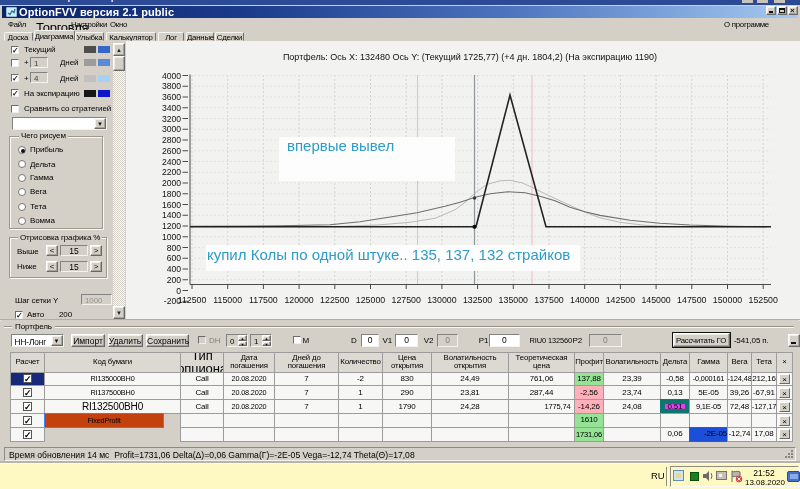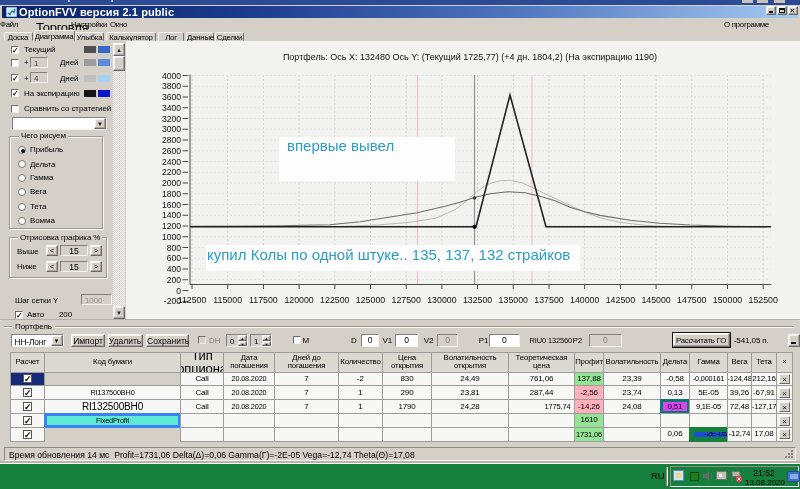--- a/index.html
+++ b/index.html
@@ -35,21 +35,21 @@
     <div class="abs" style="left:2px;bottom:1px;width:4px;height:2px;background:#111;"></div>
   </div>
 <div class="abs raised" style="left:777px;top:6px;width:10px;height:9px;">
     <div class="abs" style="left:1px;top:1px;width:6px;height:5px;border:1px solid #111;border-top-width:2px;"></div>
   </div>
 <div class="abs raised" style="left:788px;top:6px;width:10px;height:9px;">
     <div class="abs" style="left:1px;top:-1px;font-size:8px;font-weight:bold;color:#111;">×</div>
   </div>
 
 <div class="abs" style="left:2px;top:18px;width:796px;height:13px;background:#d4d0c8;"></div>
-<div class="abs" style="left:0;top:19.5px;font-size:7.8px;letter-spacing:-0.25px;">Файл</div>
+<div class="abs" style="left:8px;top:19.5px;font-size:7.8px;letter-spacing:-0.25px;">Файл</div>
 <div class="abs" style="left:36px;top:19.5px;font-size:13px;letter-spacing:-0.25px;">Торговля</div>
 <div class="abs" style="left:71px;top:19.5px;font-size:7.8px;letter-spacing:-0.25px;">Настройки</div>
 <div class="abs" style="left:110px;top:19.5px;font-size:7.8px;letter-spacing:-0.25px;">Окно</div>
 <div class="abs" style="left:724px;top:19.5px;font-size:7.8px;letter-spacing:-0.25px;">О программе</div>
 
 <div class="abs" style="left:2px;top:30px;width:796px;height:11px;background:#d4d0c8;"></div>
 <div class="abs" id="tabs" style="left:0;top:0;width:800px;height:41px;font-size:7.8px;letter-spacing:-0.2px;">
   <div class="abs" style="left:3.5px;top:31.5px;width:29px;height:9.5px;background:#d4d0c8;border:1px solid;border-color:#f6f4ee #707070 #d4d0c8 #f6f4ee;border-radius:2px 2px 0 0;text-align:center;line-height:9px;">Доска</div>
   <div class="abs" style="left:33.5px;top:29.5px;width:41px;height:11.5px;background:#d4d0c8;border:1px solid;border-color:#f6f4ee #707070 #d4d0c8 #f6f4ee;border-radius:2px 2px 0 0;text-align:center;line-height:11px;z-index:3;">Диаграмма</div>
   <div class="abs" style="left:75px;top:31.5px;width:29px;height:9.5px;background:#d4d0c8;border:1px solid;border-color:#f6f4ee #707070 #d4d0c8 #f6f4ee;border-radius:2px 2px 0 0;text-align:center;line-height:9px;">Улыбка</div>
@@ -343,20 +343,21 @@
     <div style="position:absolute;left:564px;top:0px;width:30px;height:21px;border:1px solid #9c9c9c;background:#dcd9d2;text-align:center;letter-spacing:-0.15px;font-size:7.8px;display:flex;align-items:center;justify-content:center;line-height:1.02;overflow:hidden;">Профит</div>
     <div style="position:absolute;left:593px;top:0px;width:58px;height:21px;border:1px solid #9c9c9c;background:#dcd9d2;text-align:center;letter-spacing:-0.15px;font-size:7.8px;display:flex;align-items:center;justify-content:center;line-height:1.02;overflow:hidden;">Волатильность</div>
     <div style="position:absolute;left:650px;top:0px;width:30px;height:21px;border:1px solid #9c9c9c;background:#dcd9d2;text-align:center;letter-spacing:-0.15px;font-size:7.8px;display:flex;align-items:center;justify-content:center;line-height:1.02;overflow:hidden;">Дельта</div>
     <div style="position:absolute;left:679px;top:0px;width:39px;height:21px;border:1px solid #9c9c9c;background:#dcd9d2;text-align:center;letter-spacing:-0.15px;font-size:7.8px;display:flex;align-items:center;justify-content:center;line-height:1.02;overflow:hidden;">Гамма</div>
     <div style="position:absolute;left:717px;top:0px;width:25px;height:21px;border:1px solid #9c9c9c;background:#dcd9d2;text-align:center;letter-spacing:-0.15px;font-size:7.8px;display:flex;align-items:center;justify-content:center;line-height:1.02;overflow:hidden;">Вега</div>
     <div style="position:absolute;left:741px;top:0px;width:26px;height:21px;border:1px solid #9c9c9c;background:#dcd9d2;text-align:center;letter-spacing:-0.15px;font-size:7.8px;display:flex;align-items:center;justify-content:center;line-height:1.02;overflow:hidden;">Тета</div>
     <div style="position:absolute;left:766px;top:0px;width:17px;height:21px;border:1px solid #9c9c9c;background:#dcd9d2;text-align:center;letter-spacing:-0.15px;font-size:7.8px;display:flex;align-items:center;justify-content:center;line-height:1.02;overflow:hidden;">×</div>
     <div style="position:absolute;left:0px;top:20px;width:35px;height:14.86px;border:1px solid #9c9c9c;background:#172a7a;text-align:center;letter-spacing:-0.15px;font-size:9px;display:flex;align-items:center;justify-content:center;line-height:1.02;overflow:hidden;">
       <span style="display:inline-block;width:9px;height:9px;background:#fff;border:1px solid #555;font-size:9px;line-height:8px;color:#000;font-weight:bold;">✓</span>
     </div>
+    <div style="position:absolute;left:34px;top:20px;width:137px;height:14.86px;border:1px solid #9c9c9c;background:#f7f7f5;text-align:center;letter-spacing:-0.15px;font-size:7.3px;display:flex;align-items:center;justify-content:center;line-height:1.02;overflow:hidden;">RI135000BH0</div>
     <div style="position:absolute;left:170px;top:20px;width:44px;height:14.86px;border:1px solid #9c9c9c;background:#f7f7f5;text-align:center;letter-spacing:-0.15px;font-size:8px;display:flex;align-items:center;justify-content:center;line-height:1.02;overflow:hidden;">Call</div>
     <div style="position:absolute;left:213px;top:20px;width:52px;height:14.86px;border:1px solid #9c9c9c;background:#f7f7f5;text-align:center;letter-spacing:-0.15px;font-size:7.3px;display:flex;align-items:center;justify-content:center;line-height:1.02;overflow:hidden;">20.08.2020</div>
     <div style="position:absolute;left:264px;top:20px;width:65px;height:14.86px;border:1px solid #9c9c9c;background:#f7f7f5;text-align:center;letter-spacing:-0.15px;font-size:8px;display:flex;align-items:center;justify-content:center;line-height:1.02;overflow:hidden;">7</div>
     <div style="position:absolute;left:328px;top:20px;width:45px;height:14.86px;border:1px solid #9c9c9c;background:#f7f7f5;text-align:center;letter-spacing:-0.15px;font-size:8px;display:flex;align-items:center;justify-content:center;line-height:1.02;overflow:hidden;">-2</div>
     <div style="position:absolute;left:372px;top:20px;width:50px;height:14.86px;border:1px solid #9c9c9c;background:#f7f7f5;text-align:center;letter-spacing:-0.15px;font-size:8px;display:flex;align-items:center;justify-content:center;line-height:1.02;overflow:hidden;">830</div>
     <div style="position:absolute;left:421px;top:20px;width:78px;height:14.86px;border:1px solid #9c9c9c;background:#f7f7f5;text-align:center;letter-spacing:-0.15px;font-size:8px;display:flex;align-items:center;justify-content:center;line-height:1.02;overflow:hidden;">24,49</div>
     <div style="position:absolute;left:498px;top:20px;width:67px;height:14.86px;border:1px solid #9c9c9c;background:#f7f7f5;text-align:center;letter-spacing:-0.15px;font-size:8px;display:flex;align-items:center;justify-content:center;line-height:1.02;overflow:hidden;">761,06</div>
     <div style="position:absolute;left:564px;top:20px;width:30px;height:14.86px;border:1px solid #9c9c9c;background:#95e495;text-align:center;letter-spacing:-0.15px;font-size:8px;display:flex;align-items:center;justify-content:center;line-height:1.02;overflow:hidden;">137,88</div>
     <div style="position:absolute;left:593px;top:20px;width:58px;height:14.86px;border:1px solid #9c9c9c;background:#f7f7f5;text-align:center;letter-spacing:-0.15px;font-size:8px;display:flex;align-items:center;justify-content:center;line-height:1.02;overflow:hidden;">23,39</div>
     <div style="position:absolute;left:650px;top:20px;width:30px;height:14.86px;border:1px solid #9c9c9c;background:#f7f7f5;text-align:center;letter-spacing:-0.15px;font-size:8px;display:flex;align-items:center;justify-content:center;line-height:1.02;overflow:hidden;">-0,58</div>
@@ -392,31 +393,31 @@
     <div style="position:absolute;left:34px;top:47.72px;width:137px;height:14.86px;border:1px solid #9c9c9c;background:#f7f7f5;text-align:center;letter-spacing:-0.15px;font-size:10px;display:flex;align-items:center;justify-content:center;line-height:1.02;overflow:hidden;">RI132500BH0</div>
     <div style="position:absolute;left:170px;top:47.72px;width:44px;height:14.86px;border:1px solid #9c9c9c;background:#f7f7f5;text-align:center;letter-spacing:-0.15px;font-size:8px;display:flex;align-items:center;justify-content:center;line-height:1.02;overflow:hidden;">Call</div>
     <div style="position:absolute;left:213px;top:47.72px;width:52px;height:14.86px;border:1px solid #9c9c9c;background:#f7f7f5;text-align:center;letter-spacing:-0.15px;font-size:7.3px;display:flex;align-items:center;justify-content:center;line-height:1.02;overflow:hidden;">20.08.2020</div>
     <div style="position:absolute;left:264px;top:47.72px;width:65px;height:14.86px;border:1px solid #9c9c9c;background:#f7f7f5;text-align:center;letter-spacing:-0.15px;font-size:8px;display:flex;align-items:center;justify-content:center;line-height:1.02;overflow:hidden;">7</div>
     <div style="position:absolute;left:328px;top:47.72px;width:45px;height:14.86px;border:1px solid #9c9c9c;background:#f7f7f5;text-align:center;letter-spacing:-0.15px;font-size:8px;display:flex;align-items:center;justify-content:center;line-height:1.02;overflow:hidden;">1</div>
     <div style="position:absolute;left:372px;top:47.72px;width:50px;height:14.86px;border:1px solid #9c9c9c;background:#f7f7f5;text-align:center;letter-spacing:-0.15px;font-size:8px;display:flex;align-items:center;justify-content:center;line-height:1.02;overflow:hidden;">1790</div>
     <div style="position:absolute;left:421px;top:47.72px;width:78px;height:14.86px;border:1px solid #9c9c9c;background:#f7f7f5;text-align:center;letter-spacing:-0.15px;font-size:8px;display:flex;align-items:center;justify-content:center;line-height:1.02;overflow:hidden;">24,28</div>
     <div style="position:absolute;left:498px;top:47.72px;width:67px;height:14.86px;border:1px solid #9c9c9c;background:#f7f7f5;text-align:center;letter-spacing:-0.15px;font-size:7.5px;display:flex;align-items:center;justify-content:center;line-height:1.02;overflow:hidden;padding-left:32px;">1775,74</div>
     <div style="position:absolute;left:564px;top:47.72px;width:30px;height:14.86px;border:1px solid #9c9c9c;background:#ffb0ba;text-align:center;letter-spacing:-0.15px;font-size:8px;display:flex;align-items:center;justify-content:center;line-height:1.02;overflow:hidden;">-14,26</div>
     <div style="position:absolute;left:593px;top:47.72px;width:58px;height:14.86px;border:1px solid #9c9c9c;background:#f7f7f5;text-align:center;letter-spacing:-0.15px;font-size:8px;display:flex;align-items:center;justify-content:center;line-height:1.02;overflow:hidden;">24,08</div>
-    <div style="position:absolute;left:650px;top:47.72px;width:30px;height:14.86px;border:3px solid #0f766e;background:#d946ef;text-align:center;letter-spacing:-0.15px;font-size:8px;display:flex;align-items:center;justify-content:center;line-height:1.02;overflow:hidden;">0,51</div>
+    <div style="position:absolute;left:650px;top:47.72px;width:30px;height:14.86px;border:5px solid #0f766e;background:#d946ef;text-align:center;letter-spacing:-0.15px;font-size:8px;display:flex;align-items:center;justify-content:center;line-height:1.02;overflow:hidden;">0,51</div>
     <div style="position:absolute;left:679px;top:47.72px;width:39px;height:14.86px;border:1px solid #9c9c9c;background:#f7f7f5;text-align:center;letter-spacing:-0.15px;font-size:7.5px;display:flex;align-items:center;justify-content:center;line-height:1.02;overflow:hidden;">9,1E-05</div>
     <div style="position:absolute;left:717px;top:47.72px;width:25px;height:14.86px;border:1px solid #9c9c9c;background:#f7f7f5;text-align:center;letter-spacing:-0.15px;font-size:8px;display:flex;align-items:center;justify-content:center;line-height:1.02;overflow:hidden;">72,48</div>
     <div style="position:absolute;left:741px;top:47.72px;width:26px;height:14.86px;border:1px solid #9c9c9c;background:#f7f7f5;text-align:center;letter-spacing:-0.15px;font-size:7.5px;display:flex;align-items:center;justify-content:center;line-height:1.02;overflow:hidden;">-127,17</div>
     <div style="position:absolute;left:766px;top:47.72px;width:17px;height:14.86px;border:1px solid #9c9c9c;background:#f7f7f5;text-align:center;letter-spacing:-0.15px;font-size:9px;display:flex;align-items:center;justify-content:center;line-height:1.02;overflow:hidden;">
       <span style="display:inline-block;width:11px;height:10px;background:#d4d0c8;border:1px solid;border-color:#fff #6a6a6a #6a6a6a #fff;font-size:8px;line-height:9px;">×</span>
     </div>
     <div style="position:absolute;left:0px;top:61.58px;width:35px;height:14.86px;border:1px solid #9c9c9c;background:#f7f7f5;text-align:center;letter-spacing:-0.15px;font-size:9px;display:flex;align-items:center;justify-content:center;line-height:1.02;overflow:hidden;">
       <span style="display:inline-block;width:9px;height:9px;background:#fff;border:1px solid #555;font-size:9px;line-height:8px;color:#000;font-weight:bold;">✓</span>
     </div>
-    <div style="position:absolute;left:34px;top:61.58px;width:137px;height:14.86px;border:3px solid #3b82f6;background:#5eead4;text-align:center;letter-spacing:-0.15px;font-size:7.3px;display:flex;align-items:center;justify-content:center;line-height:1.02;overflow:hidden;">FixedProfit</div>
+    <div style="position:absolute;left:34px;top:61.58px;width:120px;height:14.86px;border:1px solid #3b82f6;background:#c2410c;text-align:center;letter-spacing:-0.15px;font-size:7.3px;display:flex;align-items:center;justify-content:center;line-height:1.02;overflow:hidden;">FixedProfit</div>
     <div style="position:absolute;left:170px;top:61.58px;width:44px;height:14.86px;border:1px solid #9c9c9c;background:#f7f7f5;text-align:center;letter-spacing:-0.15px;font-size:8px;display:flex;align-items:center;justify-content:center;line-height:1.02;overflow:hidden;"></div>
     <div style="position:absolute;left:213px;top:61.58px;width:52px;height:14.86px;border:1px solid #9c9c9c;background:#f7f7f5;text-align:center;letter-spacing:-0.15px;font-size:8px;display:flex;align-items:center;justify-content:center;line-height:1.02;overflow:hidden;"></div>
     <div style="position:absolute;left:264px;top:61.58px;width:65px;height:14.86px;border:1px solid #9c9c9c;background:#f7f7f5;text-align:center;letter-spacing:-0.15px;font-size:8px;display:flex;align-items:center;justify-content:center;line-height:1.02;overflow:hidden;"></div>
     <div style="position:absolute;left:328px;top:61.58px;width:45px;height:14.86px;border:1px solid #9c9c9c;background:#f7f7f5;text-align:center;letter-spacing:-0.15px;font-size:8px;display:flex;align-items:center;justify-content:center;line-height:1.02;overflow:hidden;"></div>
     <div style="position:absolute;left:372px;top:61.58px;width:50px;height:14.86px;border:1px solid #9c9c9c;background:#f7f7f5;text-align:center;letter-spacing:-0.15px;font-size:8px;display:flex;align-items:center;justify-content:center;line-height:1.02;overflow:hidden;"></div>
     <div style="position:absolute;left:421px;top:61.58px;width:78px;height:14.86px;border:1px solid #9c9c9c;background:#f7f7f5;text-align:center;letter-spacing:-0.15px;font-size:8px;display:flex;align-items:center;justify-content:center;line-height:1.02;overflow:hidden;"></div>
     <div style="position:absolute;left:498px;top:61.58px;width:67px;height:14.86px;border:1px solid #9c9c9c;background:#f7f7f5;text-align:center;letter-spacing:-0.15px;font-size:8px;display:flex;align-items:center;justify-content:center;line-height:1.02;overflow:hidden;"></div>
     <div style="position:absolute;left:564px;top:61.58px;width:30px;height:14.86px;border:1px solid #9c9c9c;background:#95e495;text-align:center;letter-spacing:-0.15px;font-size:8px;display:flex;align-items:center;justify-content:center;line-height:1.02;overflow:hidden;">1610</div>
     <div style="position:absolute;left:593px;top:61.58px;width:58px;height:14.86px;border:1px solid #9c9c9c;background:#f7f7f5;text-align:center;letter-spacing:-0.15px;font-size:8px;display:flex;align-items:center;justify-content:center;line-height:1.02;overflow:hidden;"></div>
     <div style="position:absolute;left:650px;top:61.58px;width:30px;height:14.86px;border:1px solid #9c9c9c;background:#f7f7f5;text-align:center;letter-spacing:-0.15px;font-size:8px;display:flex;align-items:center;justify-content:center;line-height:1.02;overflow:hidden;"></div>
@@ -432,21 +433,21 @@
     <div style="position:absolute;left:170px;top:75.44px;width:44px;height:14.86px;border:1px solid #9c9c9c;background:#f7f7f5;text-align:center;letter-spacing:-0.15px;font-size:8px;display:flex;align-items:center;justify-content:center;line-height:1.02;overflow:hidden;"></div>
     <div style="position:absolute;left:213px;top:75.44px;width:52px;height:14.86px;border:1px solid #9c9c9c;background:#f7f7f5;text-align:center;letter-spacing:-0.15px;font-size:8px;display:flex;align-items:center;justify-content:center;line-height:1.02;overflow:hidden;"></div>
     <div style="position:absolute;left:264px;top:75.44px;width:65px;height:14.86px;border:1px solid #9c9c9c;background:#f7f7f5;text-align:center;letter-spacing:-0.15px;font-size:8px;display:flex;align-items:center;justify-content:center;line-height:1.02;overflow:hidden;"></div>
     <div style="position:absolute;left:328px;top:75.44px;width:45px;height:14.86px;border:1px solid #9c9c9c;background:#f7f7f5;text-align:center;letter-spacing:-0.15px;font-size:8px;display:flex;align-items:center;justify-content:center;line-height:1.02;overflow:hidden;"></div>
     <div style="position:absolute;left:372px;top:75.44px;width:50px;height:14.86px;border:1px solid #9c9c9c;background:#f7f7f5;text-align:center;letter-spacing:-0.15px;font-size:8px;display:flex;align-items:center;justify-content:center;line-height:1.02;overflow:hidden;"></div>
     <div style="position:absolute;left:421px;top:75.44px;width:78px;height:14.86px;border:1px solid #9c9c9c;background:#f7f7f5;text-align:center;letter-spacing:-0.15px;font-size:8px;display:flex;align-items:center;justify-content:center;line-height:1.02;overflow:hidden;"></div>
     <div style="position:absolute;left:498px;top:75.44px;width:67px;height:14.86px;border:1px solid #9c9c9c;background:#f7f7f5;text-align:center;letter-spacing:-0.15px;font-size:8px;display:flex;align-items:center;justify-content:center;line-height:1.02;overflow:hidden;"></div>
     <div style="position:absolute;left:564px;top:75.44px;width:30px;height:14.86px;border:1px solid #9c9c9c;background:#95e495;text-align:center;letter-spacing:-0.15px;font-size:7.5px;display:flex;align-items:center;justify-content:center;line-height:1.02;overflow:hidden;">1731,06</div>
     <div style="position:absolute;left:593px;top:75.44px;width:58px;height:14.86px;border:1px solid #9c9c9c;background:#f7f7f5;text-align:center;letter-spacing:-0.15px;font-size:8px;display:flex;align-items:center;justify-content:center;line-height:1.02;overflow:hidden;"></div>
     <div style="position:absolute;left:650px;top:75.44px;width:30px;height:14.86px;border:1px solid #9c9c9c;background:#f7f7f5;text-align:center;letter-spacing:-0.15px;font-size:8px;display:flex;align-items:center;justify-content:center;line-height:1.02;overflow:hidden;">0,06</div>
-    <div style="position:absolute;left:679px;top:75.44px;width:53px;height:14.86px;border:5px solid #15803d;background:#1d4ed8;text-align:center;letter-spacing:-0.15px;font-size:8px;display:flex;align-items:center;justify-content:center;line-height:1.02;overflow:hidden;">-2E-05</div>
+    <div style="position:absolute;left:679px;top:75.44px;width:53px;height:14.86px;border:1px solid #15803d;background:#1d4ed8;text-align:center;letter-spacing:-0.15px;font-size:8px;display:flex;align-items:center;justify-content:center;line-height:1.02;overflow:hidden;">-2E-05</div>
     <div style="position:absolute;left:717px;top:75.44px;width:25px;height:14.86px;border:1px solid #9c9c9c;background:#f7f7f5;text-align:center;letter-spacing:-0.15px;font-size:8px;display:flex;align-items:center;justify-content:center;line-height:1.02;overflow:hidden;">-12,74</div>
     <div style="position:absolute;left:741px;top:75.44px;width:26px;height:14.86px;border:1px solid #9c9c9c;background:#f7f7f5;text-align:center;letter-spacing:-0.15px;font-size:8px;display:flex;align-items:center;justify-content:center;line-height:1.02;overflow:hidden;">17,08</div>
     <div style="position:absolute;left:766px;top:75.44px;width:17px;height:14.86px;border:1px solid #9c9c9c;background:#f7f7f5;text-align:center;letter-spacing:-0.15px;font-size:9px;display:flex;align-items:center;justify-content:center;line-height:1.02;overflow:hidden;">
       <span style="display:inline-block;width:11px;height:10px;background:#d4d0c8;border:1px solid;border-color:#fff #6a6a6a #6a6a6a #fff;font-size:8px;line-height:9px;">×</span>
     </div>
   </div>
 
 <div class="abs" style="left:4px;top:447px;width:792px;height:14px;border:1px solid;border-color:#8a8a8a #f6f4ee #f6f4ee #8a8a8a;background:#d4d0c8;">
   <svg style="position:absolute;right:1px;bottom:1px;" width="9" height="9">
       <g fill="#8a867e">
@@ -455,21 +456,21 @@
         <rect x="3" y="3" width="2" height="2"></rect>
         <rect x="6" y="6" width="2" height="2"></rect>
         <rect x="3" y="6" width="2" height="2"></rect>
         <rect x="0" y="6" width="2" height="2"></rect>
       </g>
     </svg>
   <div class="abs" style="left:4px;top:2px;font-size:8.6px;white-space:nowrap;">Время обновления 14 мс&nbsp;&nbsp;Profit=1731,06 Delta(Δ)=0,06 Gamma(Γ)=-2E-05 Vega=-12,74 Theta(Θ)=17,08</div>
 </div>
 <div class="abs" style="left:0;top:461px;width:800px;height:2px;background:#b8b4ac;"></div>
 
-<div class="abs" id="taskbar" style="left:0;top:463px;width:800px;height:26px;background:#15803d;border-top:1px solid #fbfaf6;">
+<div class="abs" id="taskbar" style="left:0;top:463px;width:800px;height:26px;background:#fef9c3;border-top:1px solid #fbfaf6;">
   <div class="abs" style="left:651px;top:6px;font-size:9.5px;">RU</div>
   <div class="abs" style="left:666px;top:3px;width:2px;height:19px;border-left:1px solid #908c84;border-right:1px solid #fbfaf6;"></div>
   <div class="abs" style="left:670px;top:2px;width:129px;height:21px;border:1px solid;border-color:#908c84 #fbfaf6 #fbfaf6 #908c84;"></div>
   <div class="abs" style="left:673px;top:6px;width:11px;height:11px;background:#cfe4f2;border:1px solid #6a8cb0;">
     <div class="abs" style="left:2px;top:2px;width:5px;height:5px;background:#e8d890;"></div>
   </div>
   <div class="abs" style="left:690px;top:8px;width:9px;height:9px;background:#1e7e1e;border:1px solid #0c4c0c;"></div>
   <svg class="abs" style="left:702px;top:6px;" width="12" height="12">
     <polygon points="1,4 4,4 7,1 7,11 4,8 1,8" fill="#6a6a6a"></polygon>
     <path d="M9,3 Q11,6 9,9" stroke="#6a6a6a" fill="none" stroke-width="1"></path>

